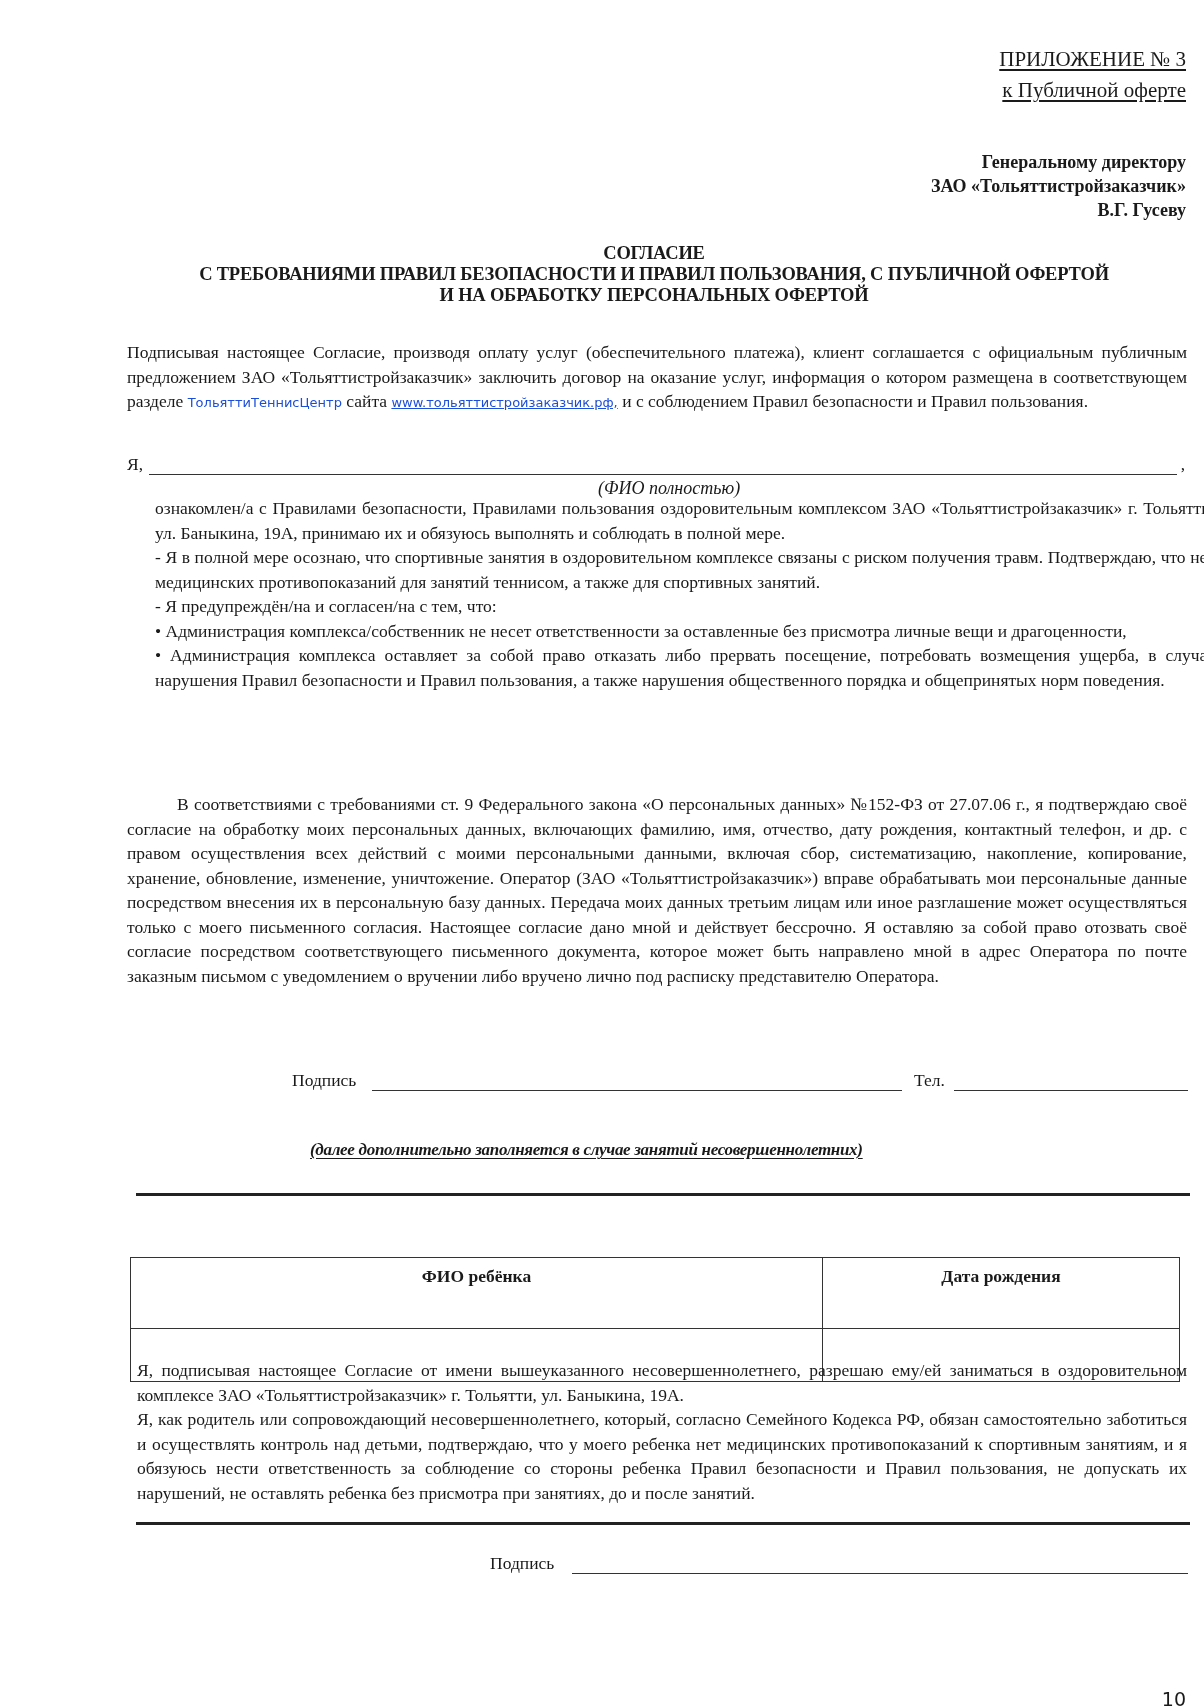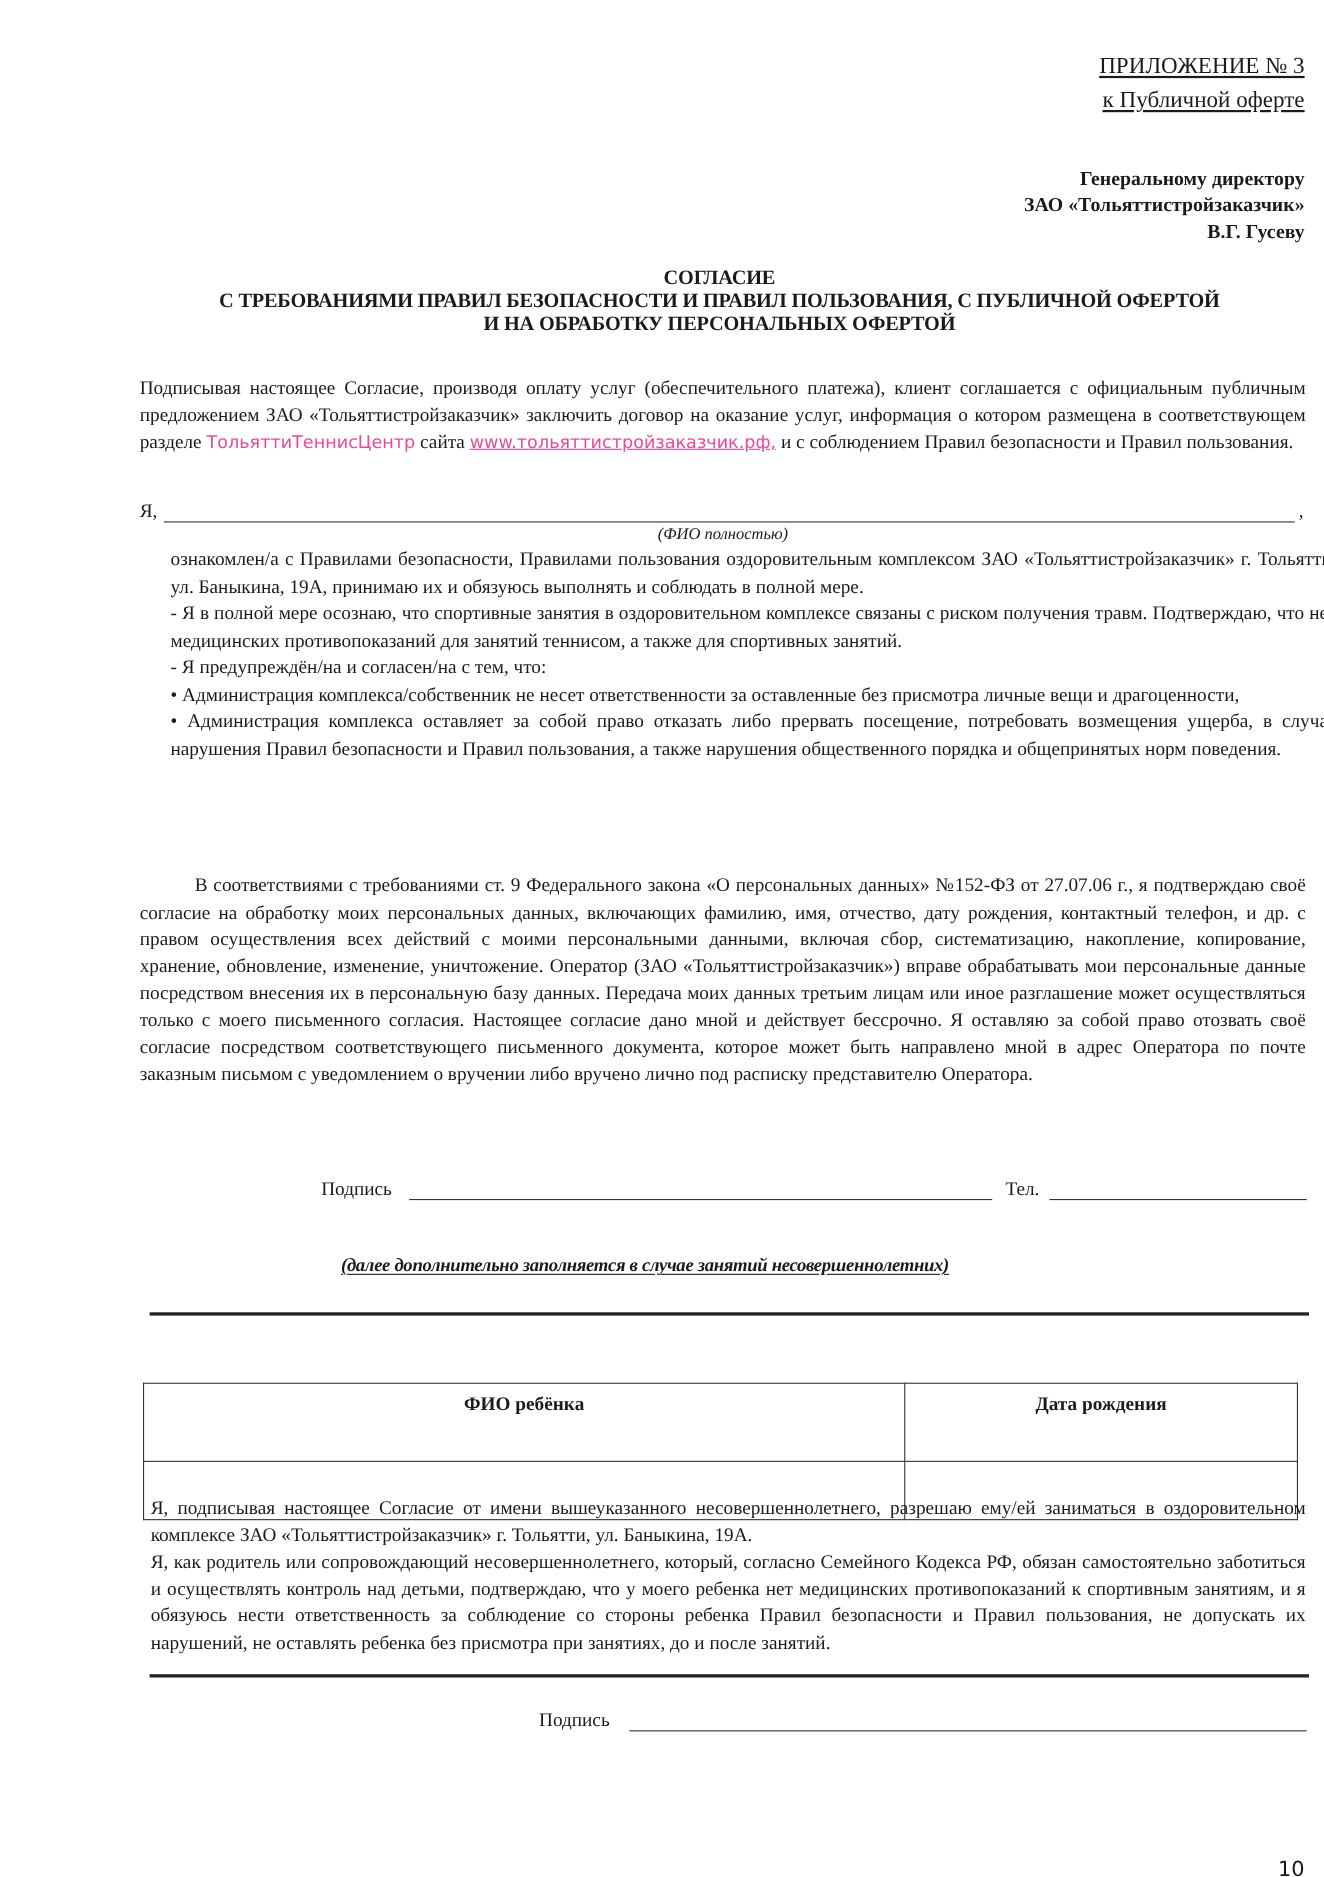--- a/index.html
+++ b/index.html
@@ -9,28 +9,28 @@
 
   .appendix { position: absolute; right: 18px; top: 44px; text-align: right; font-size: 21px; line-height: 31px; }
   .appendix div { text-decoration: underline; text-underline-offset: 3px; }
 
   .addressee { position: absolute; right: 18px; top: 150px; text-align: right; font-weight: bold; font-size: 18px; line-height: 24px; }
 
   .title { position: absolute; left: 120px; width: 1068px; top: 243px; text-align: center; font-weight: bold; font-size: 18.5px; line-height: 21px; letter-spacing: -0.2px; }
 
   .body-text { position: absolute; left: 127px; width: 1060px; font-size: 17.5px; line-height: 24.5px; text-align: justify; }
   .p1 { top: 340px; }
-  .link { color: #ec4899; font-family: "DejaVu Sans", sans-serif; font-size: 16px; }
+  .link { color: #1d4ed8; font-family: "DejaVu Sans", sans-serif; font-size: 13px; }
   .link-u { text-decoration: underline; }
 
   .fio-line { position: absolute; left: 127px; top: 454px; width: 1060px; height: 24px; font-size: 17.5px; }
   .fio-line .ya { position: absolute; left: 0; top: 0; }
   .fio-line .line { position: absolute; left: 22px; right: 10px; top: 20px; border-bottom: 1px solid #333; }
   .fio-line .comma { position: absolute; right: 2px; top: 0; }
-  .fio-hint { position: absolute; left: 598px; top: 478px; font-size: 15px; font-style: italic; }
+  .fio-hint { position: absolute; left: 598px; top: 478px; font-size: 18px; font-style: italic; }
 
   .p2 { top: 496px; margin-left: 28px; }
   .p2 .sub { display: block; text-align: justify; }
   .p3 { top: 792px; }
   .p3 .indent { display: inline-block; width: 50px; }
 
   .sig-row { position: absolute; top: 1070px; left: 292px; width: 896px; height: 24px; font-size: 17.5px; }
   .sig-row .lbl { position: absolute; left: 0; top: 0; }
   .sig-row .line1 { position: absolute; left: 80px; width: 530px; top: 20px; border-bottom: 1px solid #333; }
   .sig-row .tel { position: absolute; left: 622px; top: 0; }

